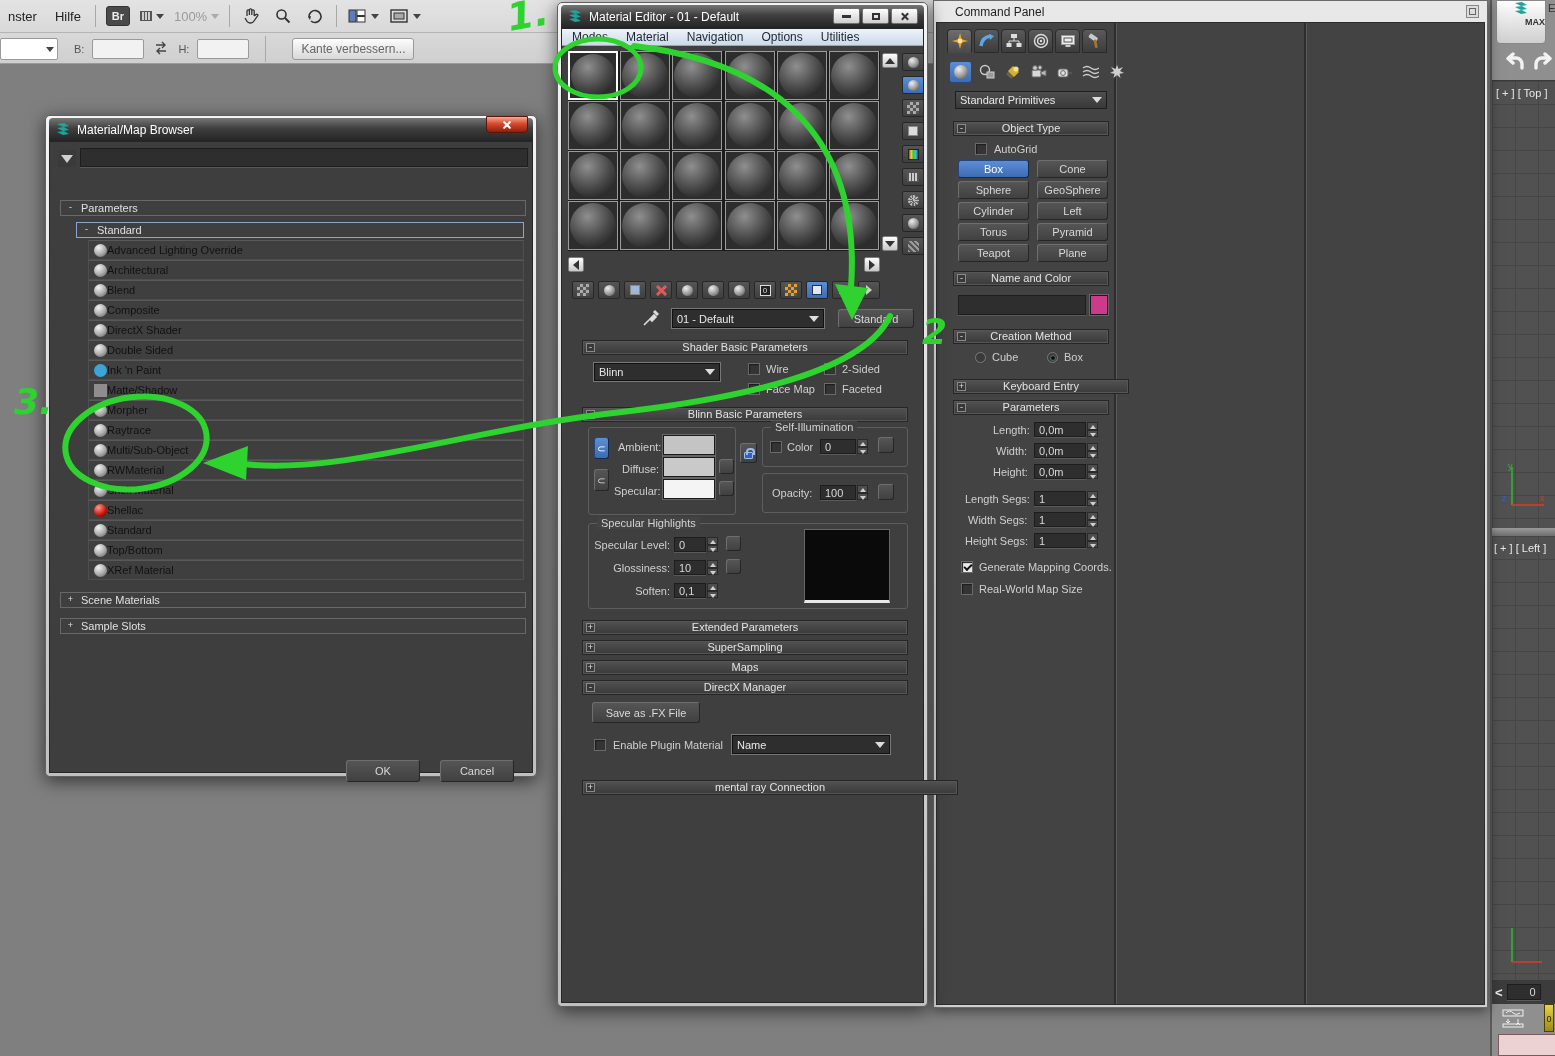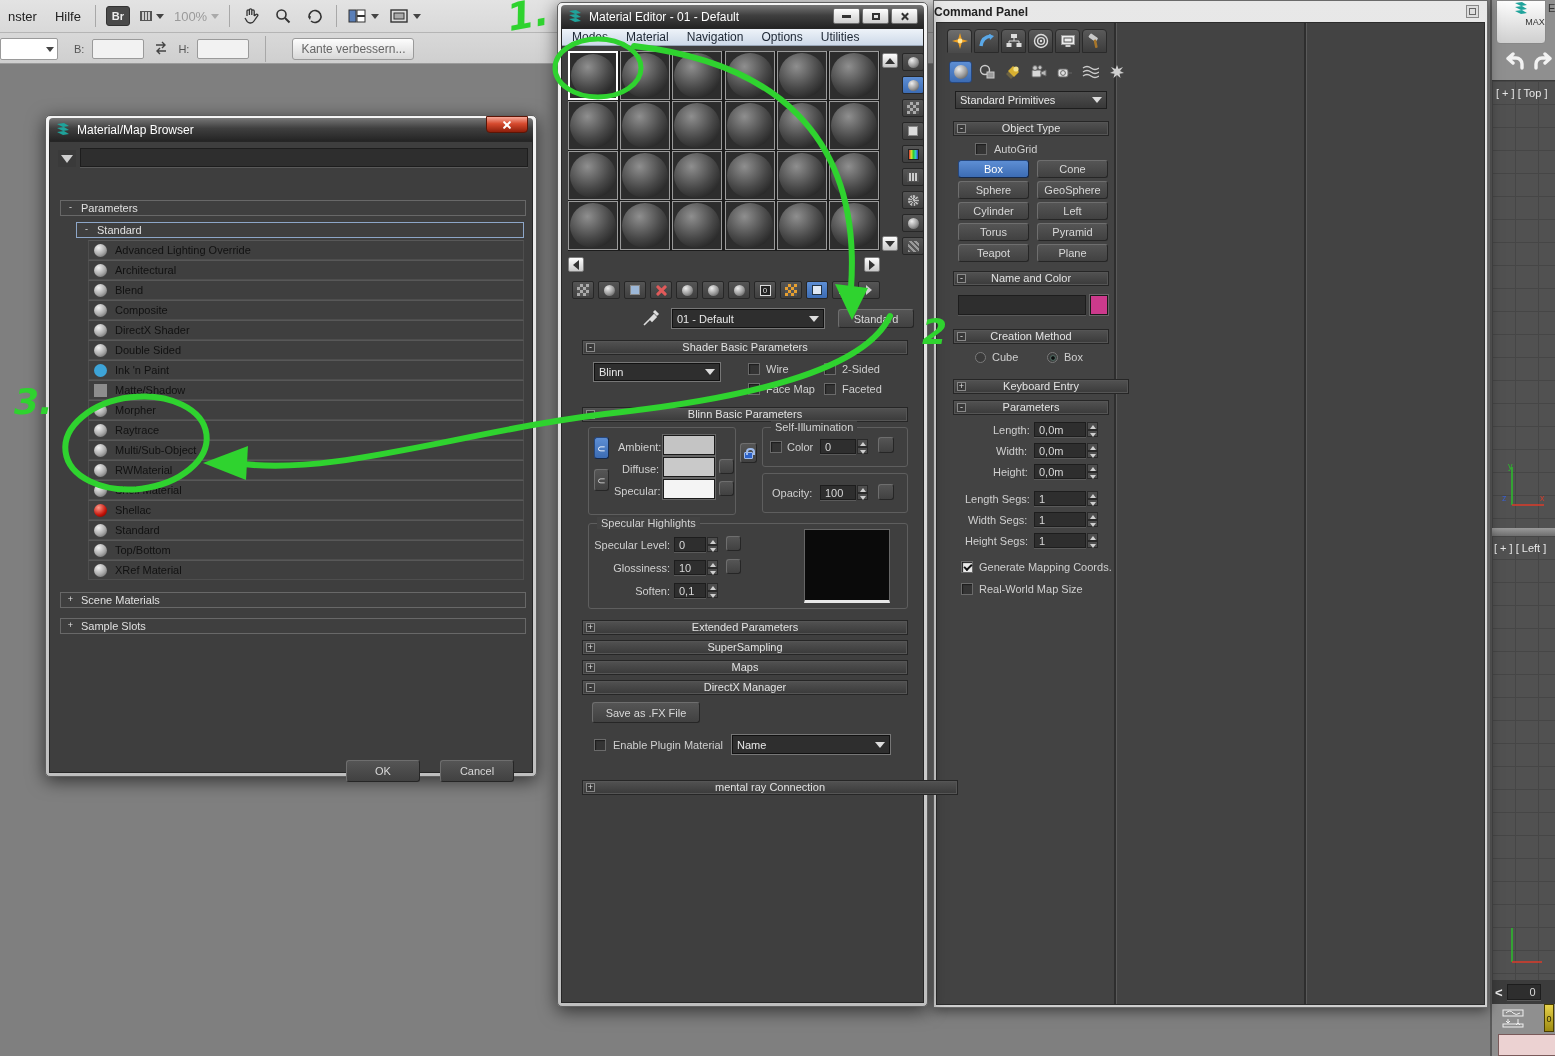--- a/index.html
+++ b/index.html
@@ -63,21 +63,21 @@
   .winbtn{width:27px;height:16px;background:linear-gradient(#fefefe,#cfcfcf);border:1px solid #6f6f6f;border-radius:2px;display:flex;align-items:center;justify-content:center;}
   .winbtn .bar{width:9px;height:3px;background:#333;}
   .winbtn .sq{width:8px;height:7px;border:2px solid #333;}
   .winbtn .xg{position:relative;width:9px;height:9px;}
   .winbtn .xg::before,.winbtn .xg::after{content:"";position:absolute;left:4px;top:0;width:2px;height:9px;background:#333;}
   .winbtn .xg::before{transform:rotate(45deg);}
   .winbtn .xg::after{transform:rotate(-45deg);}
 
   
   .mb-group{position:absolute;height:16px;border:1px solid #686868;background:#3f3f3f;color:#e0e0e0;display:flex;align-items:center;gap:6px;padding-left:5px;font-size:11px;}
-  .mb-row{height:20px;border:1px solid #4e4e4e;border-top-color:#585858;background:#3f3f3f;display:flex;align-items:center;gap:8px;padding-left:5px;}
+  .mb-row{height:20px;border:1px solid #4e4e4e;border-top-color:#585858;background:#3f3f3f;display:flex;align-items:center;padding-left:5px;}
   .ic{width:13px;height:13px;border-radius:50%;flex:0 0 13px;background:radial-gradient(circle at 35% 28%,#f2f2f2,#a8a8a8 55%,#5e5e5e 95%);}
   .ic.ink-blue{background:#3da4d8;}
   .ic.matte-square{border-radius:0;background:#8d8d8d;}
   .ic.shellac-red{background:radial-gradient(circle at 35% 28%,#ff9a8a,#c41208 60%,#5e0500 95%);}
 
   
   .me-menu{display:flex;gap:18px;align-items:center;height:17px;background:linear-gradient(#eef3f9,#cdd9e8);border-bottom:1px solid #9aa7b8;padding-left:10px;color:#1c2633;font-size:12px;}
   .slot{width:50px;height:49px;background:#2d2d2d;border:1px solid #9b9b9b;position:relative;}
   .slot::after{content:"";position:absolute;inset:1px;background:radial-gradient(circle at 38% 30%,#8f8f8f,#484848 52%,#141414 96%);border-radius:50%;}
   .slot.active{border:2px solid #fff;}
@@ -179,21 +179,21 @@
       <span class="ps-sep" style="height:26px;margin-left:8px;"></span>
       <span class="ps-btn" style="margin-left:18px;color:#666;">Kante verbessern...</span>
     </div>
   </div>
 
   <div style="position:absolute;left:1490px;top:0;width:65px;height:1056px;background:#8f8f8f;border-left:2px solid #5a5a5a;">
     <div style="position:absolute;left:4px;top:0;width:50px;height:44px;background:linear-gradient(#fdfdfd,#cfcfcf);border:1px solid #888;border-radius:0 0 4px 4px;display:flex;flex-direction:column;align-items:center;">
       <svg class="logo3" width="26" height="26" viewBox="0 0 16 16">
           <path d="M2 2 L9 1 L14 4 L8 5 Z M2 6 L9 5 L14 8 L8 9 Z M2 10 L9 9 L14 12 L8 13 Z" fill="#1fa39b"></path>
         </svg>
-      <span style="font-size:9px;font-weight:normal;color:#333;padding-left:28px;">MAX</span>
+      <span style="font-size:9px;font-weight:bold;color:#333;padding-left:28px;">MAX</span>
     </div>
     <span class="lbl" style="left:56px;top:2px;color:#333;">Ed</span>
     <div style="position:absolute;left:12px;top:52px;">
       <svg width="22" height="20" viewBox="0 0 22 20">
           <path d="M18 16 v-4 a6 6 0 0 0-6-6 H7 M9 2 L4 6.5 L9 11" fill="none" stroke="#f2f2f2" stroke-width="3.4" stroke-linejoin="round" stroke-linecap="round"></path>
         </svg>
     </div>
     <div style="position:absolute;left:40px;top:52px;">
       <svg width="22" height="20" viewBox="0 0 22 20">
           <path d="M4 16 v-4 a6 6 0 0 1 6-6 h5 M13 2 L18 6.5 L13 11" fill="none" stroke="#f2f2f2" stroke-width="3.4" stroke-linejoin="round" stroke-linecap="round"></path>
@@ -233,21 +233,21 @@
           </svg>
       </span>
       <span style="position:absolute;right:3px;top:0;width:10px;height:28px;background:linear-gradient(#e8d24a,#9c8a10);border:1px solid #4a3e00;color:#241e00;font-size:9px;text-align:center;line-height:28px;">
         <span>0</span>
       </span>
     </div>
     <div style="position:absolute;left:6px;top:1034px;width:59px;height:22px;background:#ecd2d2;border:1px solid #7a5a5a;"></div>
   </div>
 
   <div style="position:absolute;left:933px;top:0;width:555px;height:1008px;background:linear-gradient(#e8e8e8,#cfcfcf);border:1px solid #6a6a6a;box-shadow:0 3px 12px rgba(0,0,0,.5);">
-    <div style="position:absolute;left:0;top:0;right:0;height:21px;display:flex;align-items:center;padding-left:0;color:#222;font-size:12px;font-weight:bold;">
+    <div style="position:absolute;left:0;top:0;right:0;height:21px;display:flex;align-items:center;padding-left:21px;color:#222;font-size:12px;">
       <span>Command Panel</span>
       <span style="position:absolute;right:8px;top:4px;width:13px;height:13px;border:1px solid #888;background:#ddd;display:flex;align-items:center;justify-content:center;">
           <span style="width:7px;height:7px;border:1px solid #666;"></span>
         </span>
     </div>
     <div class="mx-dark" style="position:absolute;left:2px;top:21px;right:2px;bottom:2px;border:1px solid #2c2c2c;">
 
       <div style="position:absolute;left:177px;top:0;bottom:0;width:2px;background:#2e2e2e;box-shadow:1px 0 0 #5a5a5a;"></div>
       <div style="position:absolute;left:367px;top:0;bottom:0;width:2px;background:#2e2e2e;box-shadow:1px 0 0 #5a5a5a;"></div>
 

